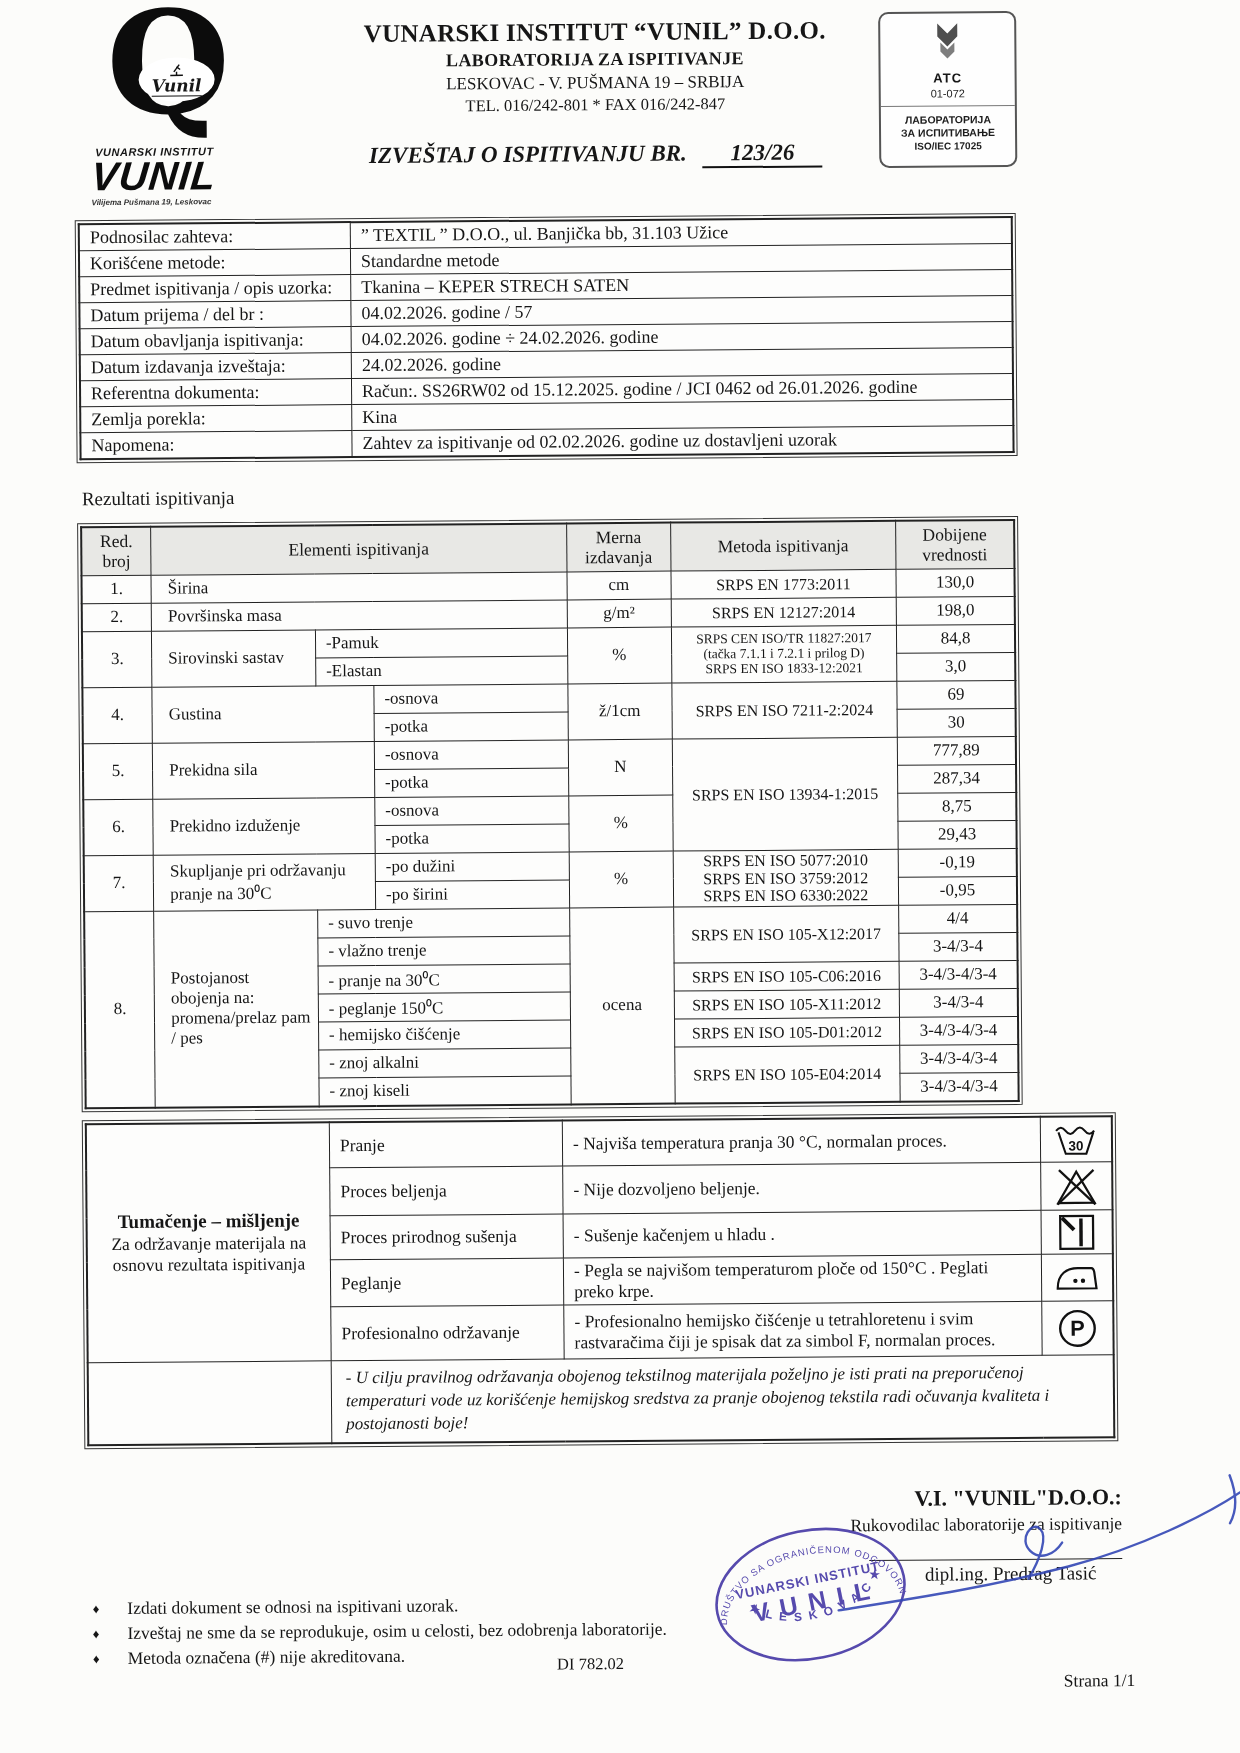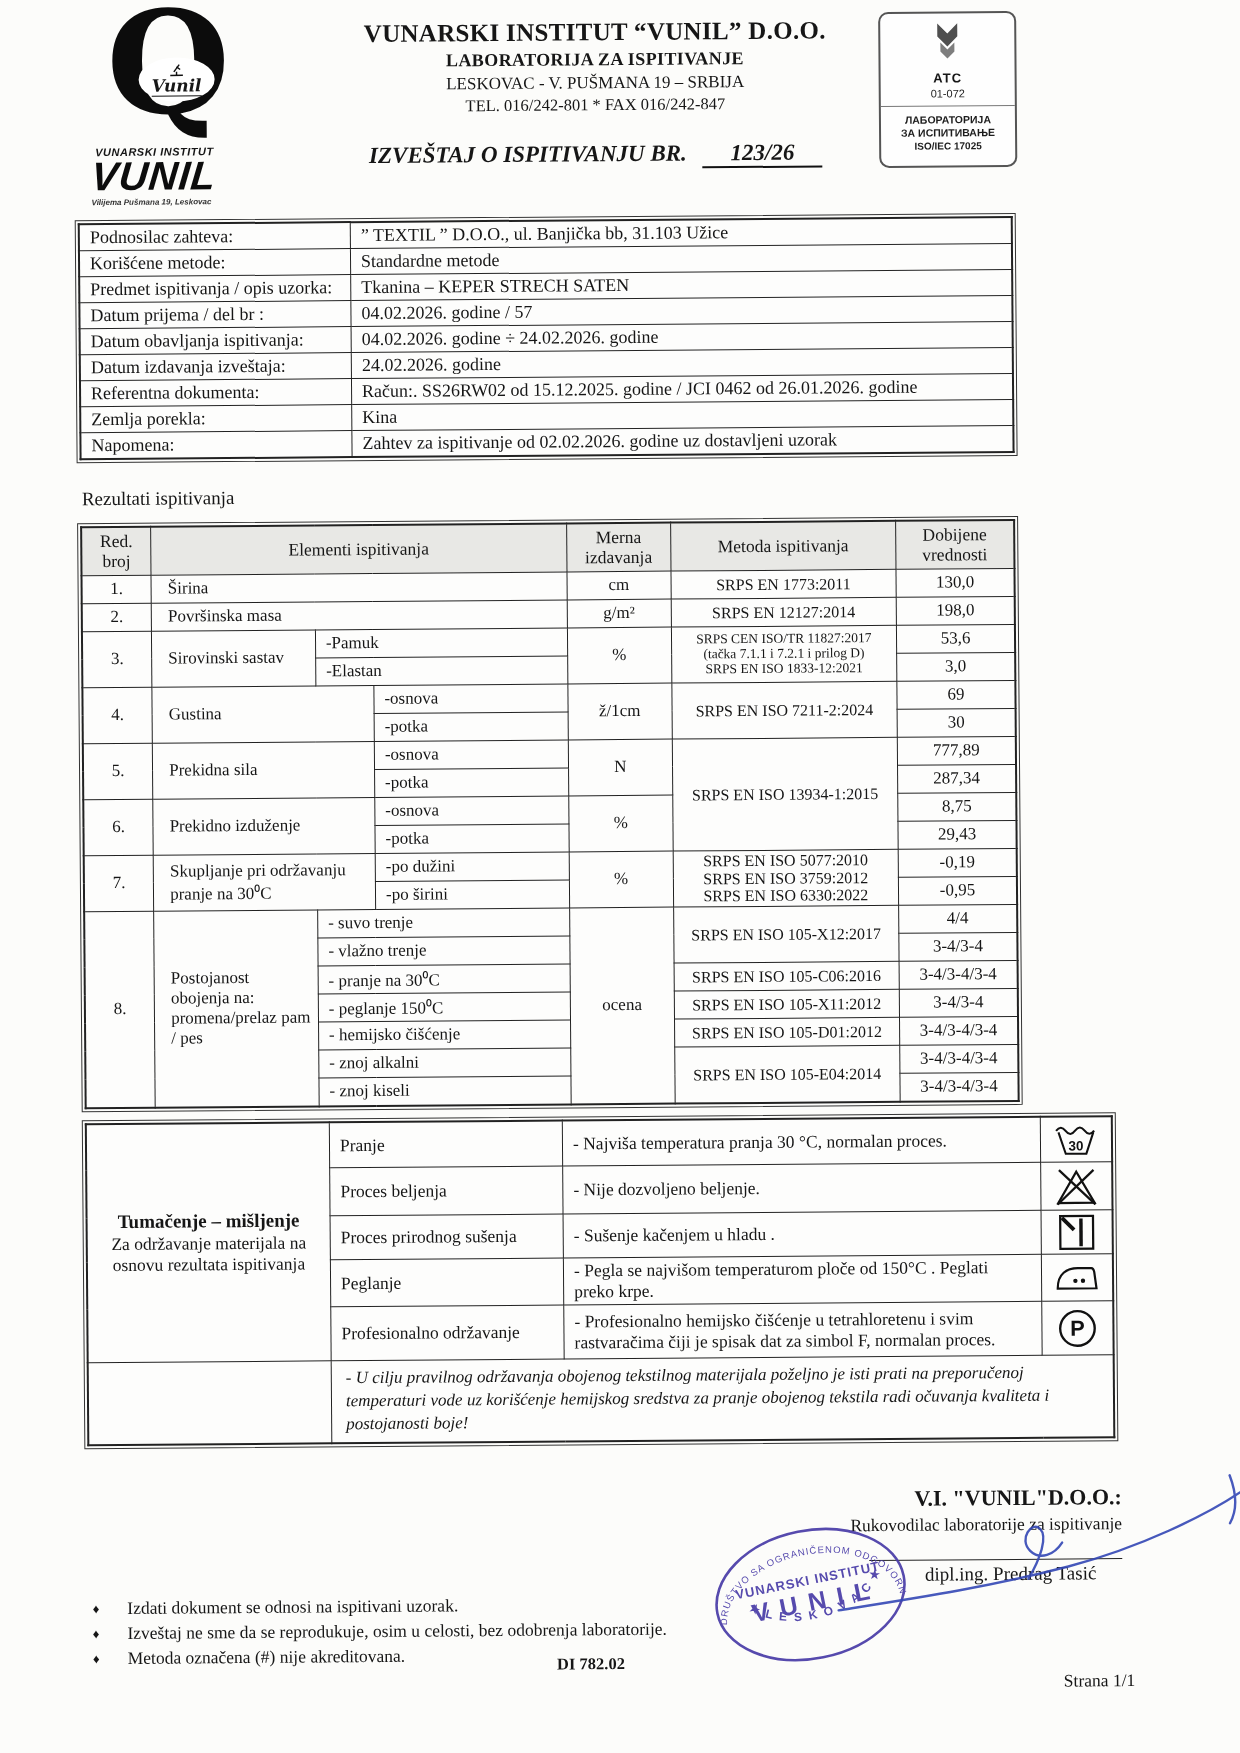--- a/index.html
+++ b/index.html
@@ -81,21 +81,21 @@
   .signBlk{position:absolute;top:46px;right:130px;text-align:right;}
   .signCompany{font-size:22px;font-weight:bold;}
   .signRole{font-size:17.5px;margin-top:3px;}
   .signLine{margin-top:24px;border-top:1.7px solid #222;display:inline-block;
             padding:3px 26px 0 56px;font-size:19px;}
   .stamp{position:absolute;left:622px;top:84px;transform:rotate(-11deg);opacity:.93;}
   .sig{position:absolute;left:690px;top:20px;}
   .bullets{position:absolute;left:4px;top:150px;}
   .bullets .b{display:flex;gap:28px;font-size:17.5px;height:25px;align-items:center;}
   .bullets .d{font-size:13px;}
-  .diCode{position:absolute;left:468px;top:212px;font-size:16.5px;font-weight:bold;}
+  .diCode{position:absolute;left:468px;top:212px;font-size:16.5px;font-weight:normal;}
   .strana{position:absolute;right:118px;top:232px;font-size:17.5px;}
 </style>
 </head>
 <body>
 
 <div class="paper">
  <div class="tilt">
 
   <div class="hdr">
     <div class="logoBlk">
@@ -224,21 +224,21 @@
       <tr>
         <td class="num" rowspan="2">3.</td>
         <td class="el" rowspan="2">Sirovinski sastav</td>
         <td class="sub" colspan="2">-Pamuk</td>
         <td class="un" rowspan="2">%</td>
         <td class="mt" rowspan="2">
           <span class="s">SRPS CEN ISO/TR 11827:2017</span>
           <span class="s">(tačka 7.1.1 i 7.2.1 i prilog D)</span>
           <span class="s">SRPS EN ISO 1833-12:2021</span>
         </td>
-        <td class="vl">53,6</td>
+        <td class="vl">84,8</td>
       </tr>
       <tr>
         <td class="sub" colspan="2">-Elastan</td>
         <td class="vl">3,0</td>
       </tr>
       <tr>
         <td class="num" rowspan="2">4.</td>
         <td class="el" colspan="2" rowspan="2">Gustina</td>
         <td class="sub">-osnova</td>
         <td class="un" rowspan="2">ž/1cm</td>

